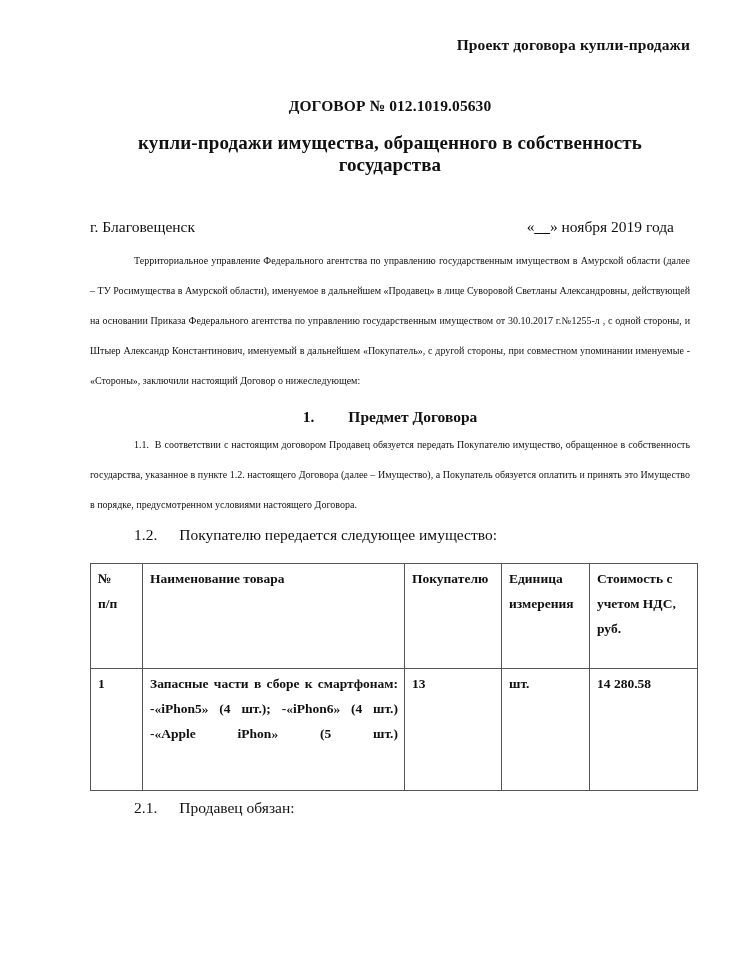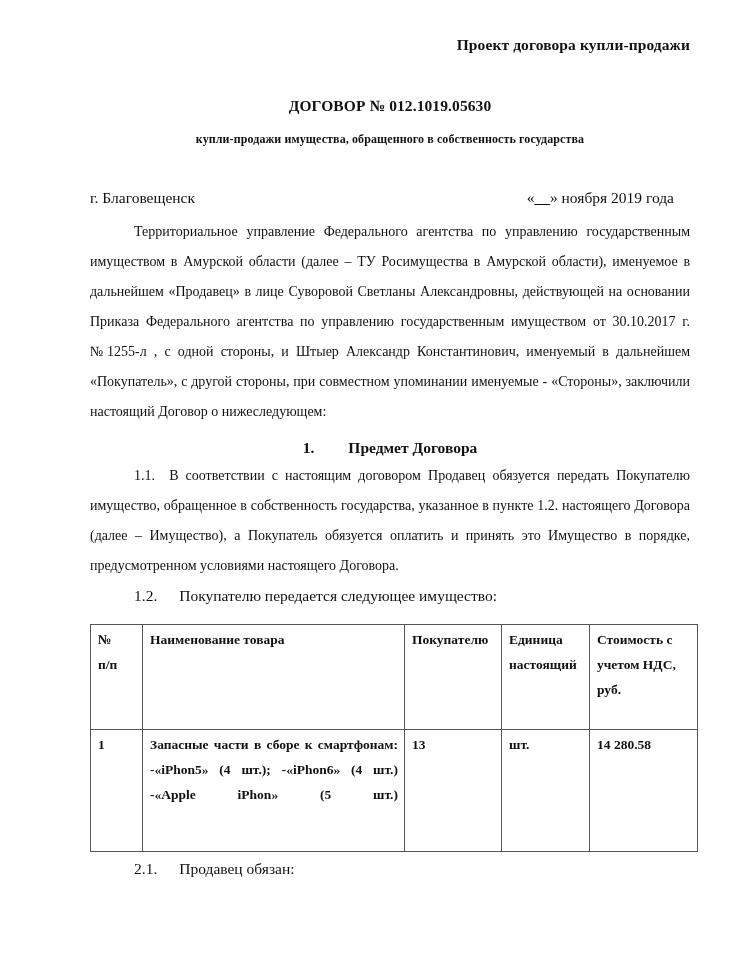--- a/index.html
+++ b/index.html
@@ -41,40 +41,40 @@
   
   .title-block { margin-top: 38px; text-align: center; }
   .doc-title {
     font-weight: bold;
     font-size: 15.5px;
     letter-spacing: 0.1px;
     margin-top: 43px;
   }
   .doc-subtitle {
     font-weight: bold;
-    font-size: 12px;
+    font-size: 19px;
     margin-top: 17px;
     letter-spacing: 0.1px;
   }
 
   
   .place-date {
     margin-top: 42px;
     display: flex;
     justify-content: space-between;
     font-size: 15.5px;
   }
   .place-date .city { text-align: right; }
   .place-date .date { text-align: right; padding-right: 16px; }
   .blank-u { text-decoration: underline; }
 
   
   p.body-par {
     margin: 0;
-    font-size: 14px;
+    font-size: 10px;
     text-align: justify;
     text-indent: 44px;
     line-height: 30px;
     hyphens: none;
   }
   p.first-par { margin-top: 10px; }
 
   
   .section-head {
     text-align: center;
@@ -175,21 +175,21 @@
         <col class="c-cost">
       </colgroup>
       <thead>
         <tr class="hdr-tall">
           <th>
             <span>№</span><br>
             <span>п/п</span>
           </th>
           <th>Наименование товара</th>
           <th>Покупателю</th>
-          <th class="just">Единица настоящий</th>
+          <th class="just">Единица измерения</th>
           <th class="just">Стоимость с учетом НДС, руб.</th>
         </tr>
       </thead>
       <tbody>
         <tr class="row-tall">
           <td>1</td>
           <td class="name-cell">Запасные части в сборе к смартфонам: -«iPhon5» (4 шт.); -«iPhon6» (4 шт.) -«Apple iPhon» (5 шт.)</td>
           <td>13</td>
           <td>шт.</td>
           <td>14 280.58</td>

